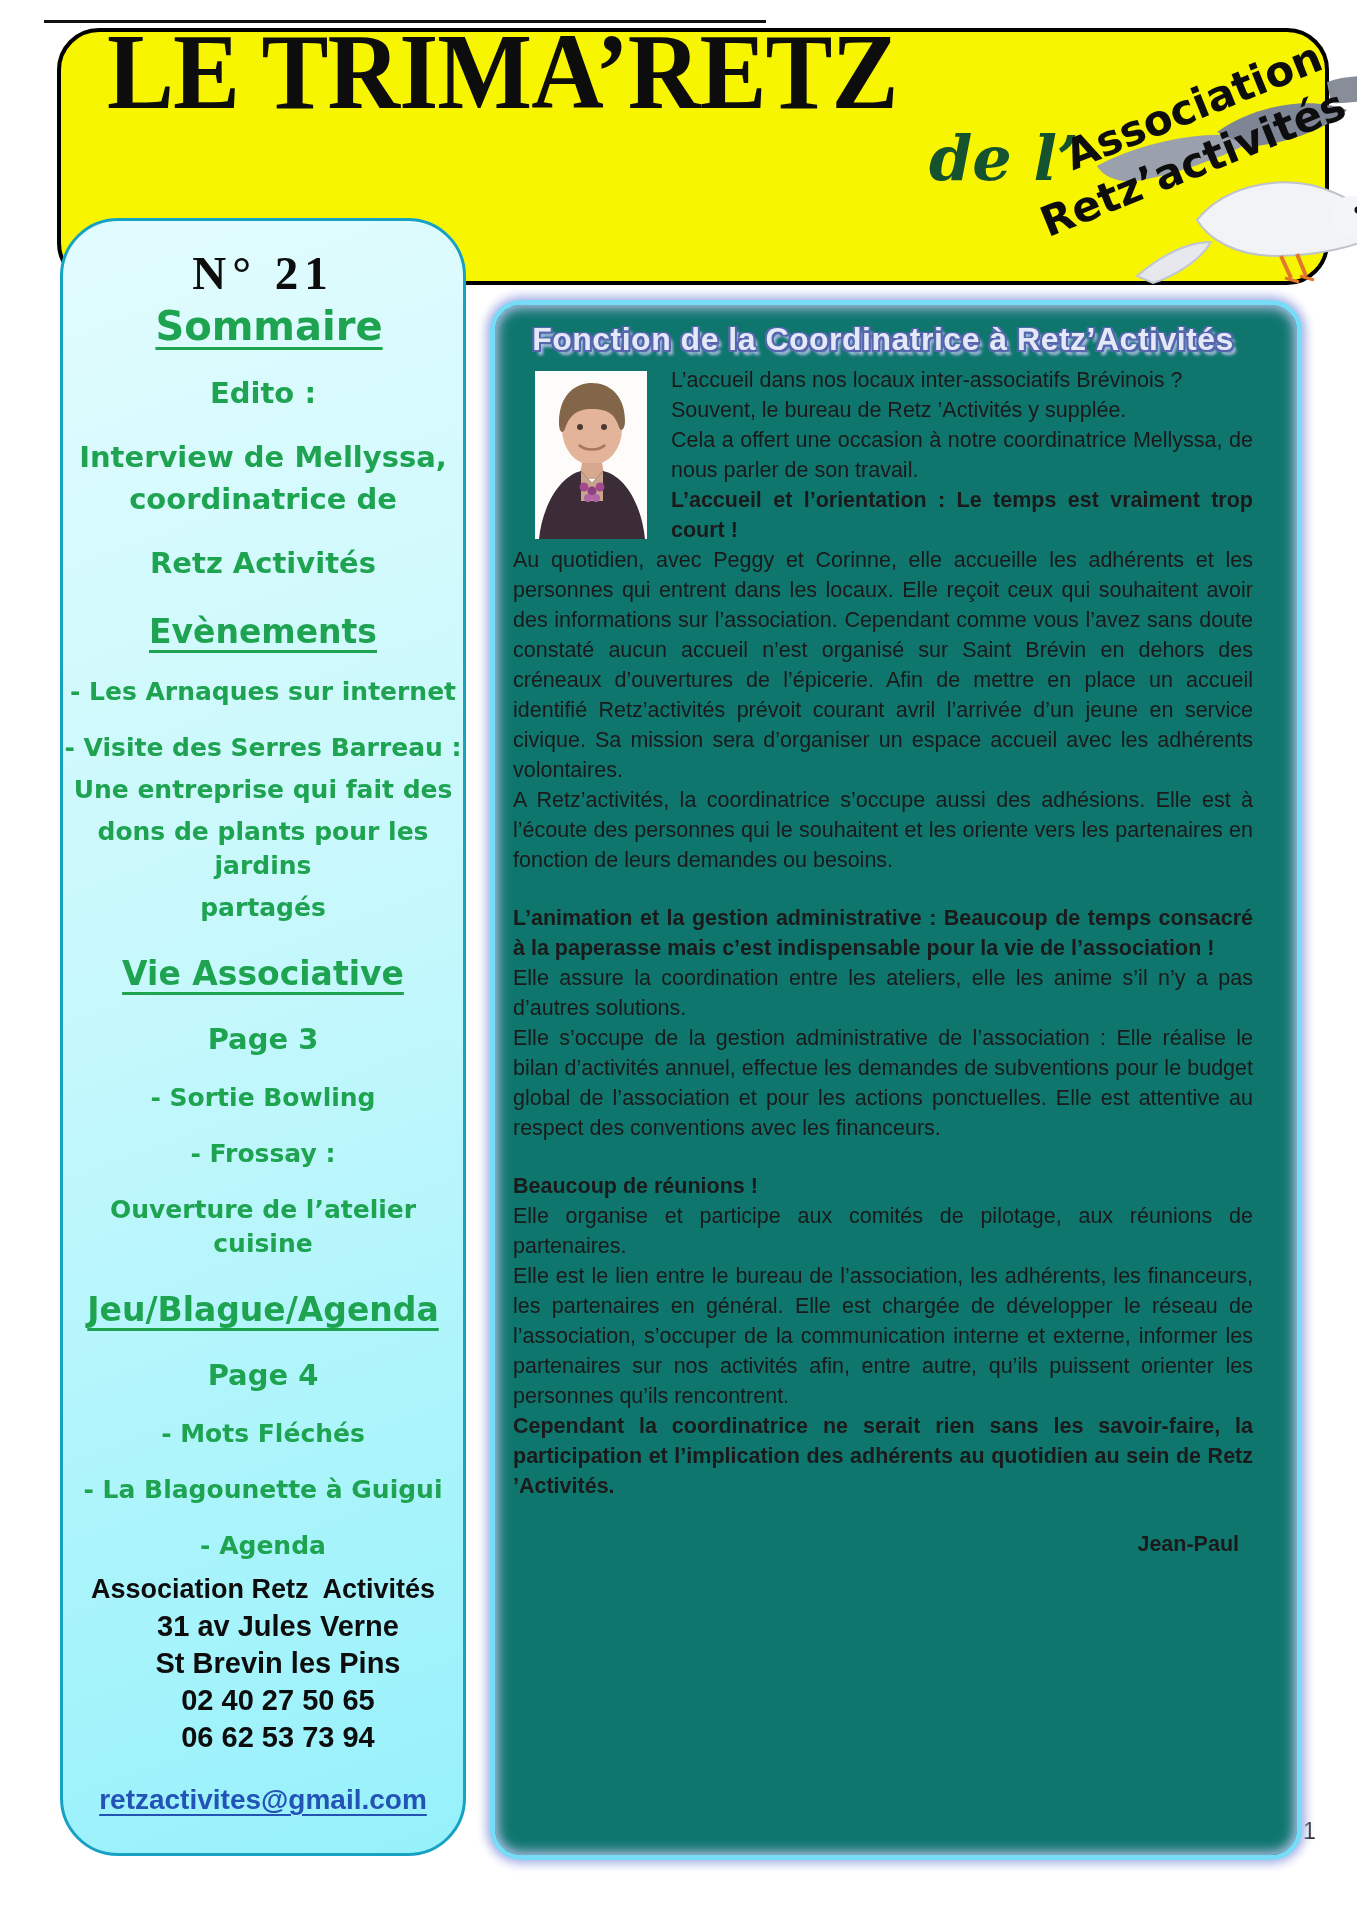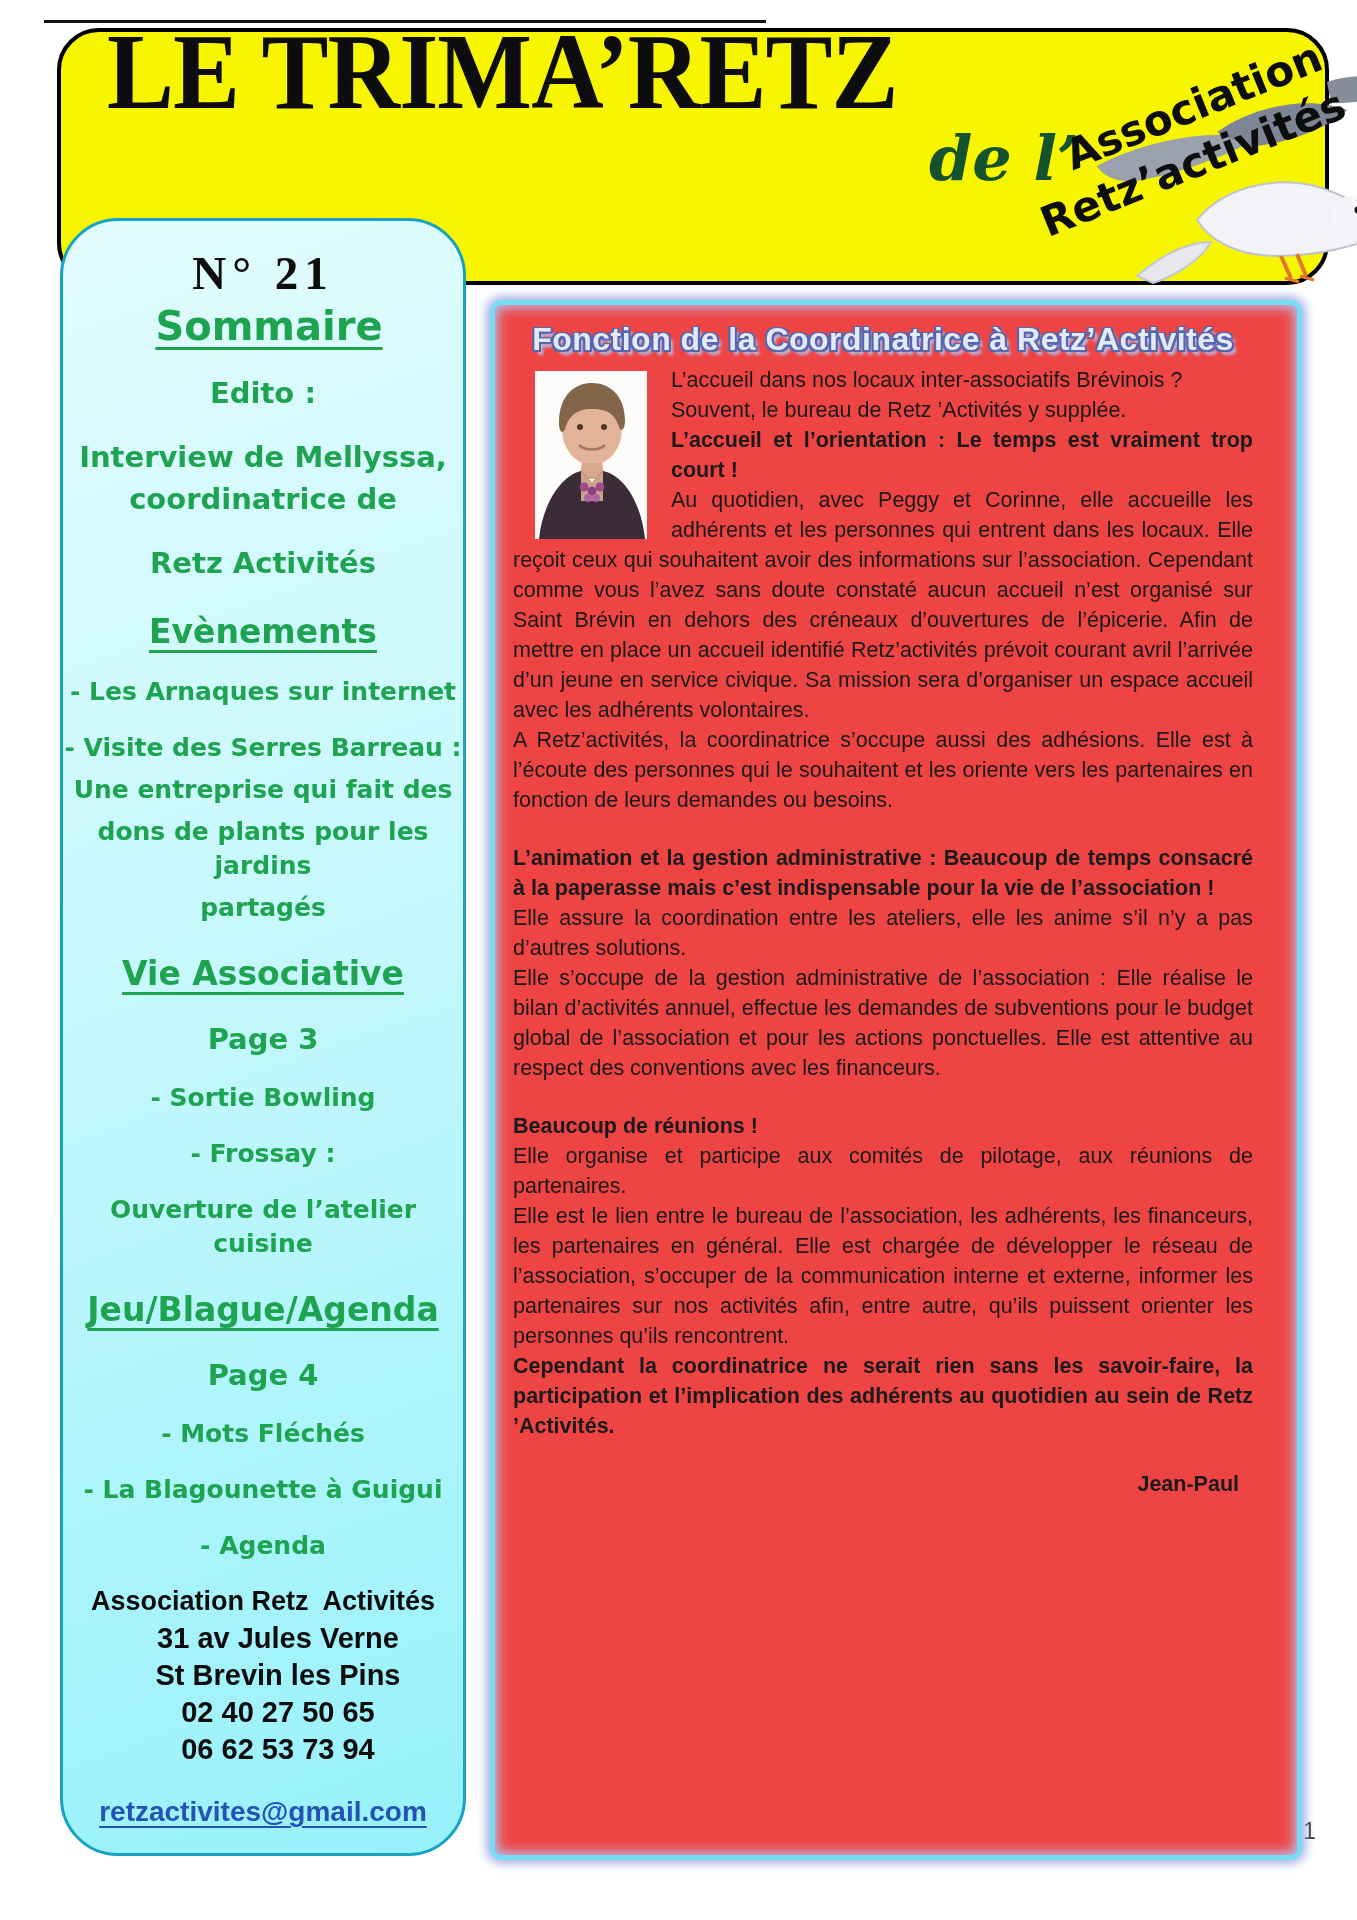--- a/index.html
+++ b/index.html
@@ -45,29 +45,29 @@
   }
   .it-issue{font-family:"Liberation Serif",serif;font-weight:900;font-size:47px;letter-spacing:6px;color:#0d0d0d;line-height:52px;}
   .it-h1{color:#1ea351;font-weight:bold;font-size:40px;line-height:46px;margin-top:4px;
          text-decoration:underline;text-decoration-thickness:3px;text-underline-offset:7px;padding-left:12px;}
   .it-h2{color:#1ea351;font-weight:bold;font-size:33px;line-height:42px;margin-top:28px;
          text-decoration:underline;text-decoration-thickness:3px;text-underline-offset:7px;}
   .it-sub{color:#1ea351;font-weight:bold;font-size:29px;line-height:40px;margin-top:24px;white-space:pre;}
   .it-sub2{color:#1ea351;font-weight:bold;font-size:29px;line-height:40px;margin-top:2px;white-space:pre;}
   .it-li{color:#1ea351;font-weight:bold;font-size:25px;line-height:34px;margin-top:22px;}
   .it-cont{color:#1ea351;font-weight:bold;font-size:25px;line-height:34px;margin-top:8px;}
-  .it-addr1{color:#0d0d0d;font-family:"Liberation Sans",sans-serif;font-weight:bold;font-size:27px;line-height:37px;margin-top:20px;white-space:pre;}
+  .it-addr1{color:#0d0d0d;font-family:"Liberation Sans",sans-serif;font-weight:bold;font-size:27px;line-height:37px;margin-top:8px;white-space:pre;}
   .it-addr{color:#0d0d0d;font-family:"Liberation Sans",sans-serif;font-weight:bold;font-size:29px;line-height:37px;margin-top:0;margin-left:30px;}
   a.it-email{display:block;color:#2353b5;font-family:"Liberation Sans",sans-serif;font-weight:bold;font-size:28px;line-height:36px;margin-top:26px;
          text-decoration:underline;text-decoration-thickness:2px;text-underline-offset:5px;}
 
   
   .panel{
     position:absolute;left:490px;top:300px;width:812px;height:1560px;box-sizing:border-box;
-    background:#ef4444;border:5px solid #76dcf8;border-radius:12px;z-index:1;
+    background:#0f766e;border:5px solid #76dcf8;border-radius:31px;z-index:1;
     box-shadow:0 0 10px 4px #aab4e6, inset 0 0 12px 3px #b9c2ea;
     padding:14px 44px 0 18px;
   }
   .panel-title{
     text-align:center;font-weight:bold;font-size:32px;line-height:40px;
     color:#e4e9f7;letter-spacing:.5px;white-space:nowrap;
     text-shadow:-2px -1px 0 #5566ae,2px -1px 0 #5566ae,-2px 2px 0 #5566ae,2px 2px 0 #5566ae,4px 5px 3px #b4c0e8;
   }
   .flow{margin-top:6px;font-size:21.5px;line-height:30px;color:#1a1a1a;text-align:justify;}
   .photo{
@@ -155,20 +155,21 @@
         <path d="M46 100 L57 112 L68 100 L68 130 L46 130 Z" fill="#caa58e"></path>
         <circle cx="49" cy="116" r="4.5" fill="#a5498f"></circle>
           <circle cx="57" cy="120" r="4.5" fill="#8e3f85"></circle>
         <circle cx="65" cy="116" r="4.5" fill="#a5498f"></circle>
           <circle cx="61" cy="127" r="4" fill="#b065a6"></circle>
         <circle cx="53" cy="127" r="4" fill="#b065a6"></circle>
       </svg>
     </div>
       <div class="it-normal">L’accueil dans nos locaux inter-associatifs Brévinois ?</div>
       <div class="it-normal">Souvent, le bureau de Retz ’Activités y supplée.</div>
+      <div class="it-normal">Cela a offert une occasion à notre coordinatrice Mellyssa, de nous parler de son travail.</div>
       <div class="it-bold">L’accueil et l’orientation : Le temps est vraiment trop court !</div>
       <div class="it-normal">Au quotidien, avec Peggy et Corinne, elle accueille les adhérents et les personnes qui entrent dans les locaux. Elle reçoit ceux qui souhaitent avoir des informations sur l’association. Cependant comme vous l’avez sans doute constaté aucun accueil n’est organisé sur Saint Brévin en dehors des créneaux d’ouvertures de l’épicerie. Afin de mettre en place un accueil identifié Retz’activités prévoit courant avril l’arrivée d’un jeune en service civique. Sa mission sera d’organiser un espace accueil avec les adhérents volontaires.</div>
       <div class="it-normal">A Retz’activités, la coordinatrice s’occupe aussi des adhésions. Elle est à l’écoute des personnes qui le souhaitent et les oriente vers les partenaires en fonction de leurs demandes ou besoins.</div>
       <div class="it-gap"></div>
       <div class="it-bold">L’animation et la gestion administrative : Beaucoup de temps consacré à la paperasse mais c’est indispensable pour la vie de l’association !</div>
       <div class="it-normal">Elle assure la coordination entre les ateliers, elle les anime s’il n’y a pas d’autres solutions.</div>
       <div class="it-normal">Elle s’occupe de la gestion administrative de l’association : Elle réalise le bilan d’activités annuel, effectue les demandes de subventions pour le budget global de l’association et pour les actions ponctuelles. Elle est attentive au respect des conventions avec les financeurs.</div>
       <div class="it-gap"></div>
       <div class="it-bold">Beaucoup de réunions !</div>
       <div class="it-normal">Elle organise et participe aux comités de pilotage, aux réunions de partenaires.</div>

